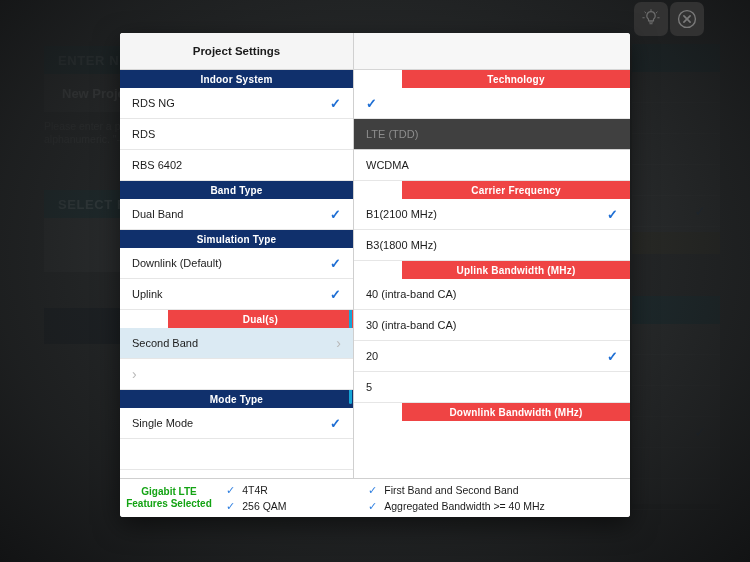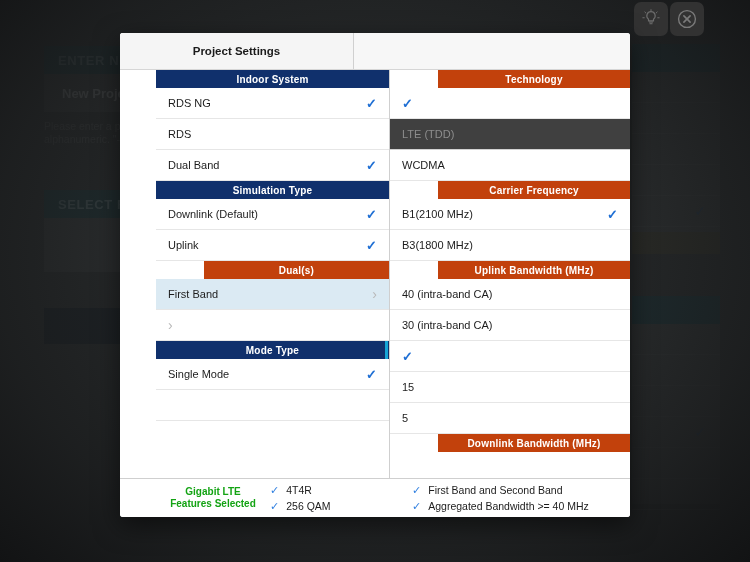--- a/index.html
+++ b/index.html
@@ -44,42 +44,42 @@
   }
   .modal-head{display:flex;height:36px;flex:0 0 36px;background:#f7f7f7;
               border-bottom:1px solid #d6d6d6;}
   .head-cell{display:flex;align-items:center;justify-content:center;position:relative;
              font-size:11.5px;font-weight:bold;color:#1b1b1b;}
   .head-left{width:233px;border-right:1px solid #d0d0d0;background:#f5f5f5;}
   .head-right{flex:1;background:#fbfbfb;}
   .done-link{position:absolute;right:12px;top:50%;transform:translateY(-50%);
              font-size:14px;color:#3c83e8;font-weight:normal;}
 
-  .panes{display:flex;flex:1;min-height:0;padding-left:36px;}
+  .panes{display:flex;flex:1;min-height:0;}
   .pane{overflow:hidden;position:relative;}
   .pane-left{width:233px;border-right:1px solid #cfcfcf;background:#fff;}
   .pane-right{flex:1;background:#fff;}
 
   .sec-head{height:18px;display:flex;align-items:center;justify-content:center;
             font-size:10px;font-weight:bold;color:#fff;letter-spacing:.2px;}
   .sec-navy{background:#10306c;}
-  .sec-cyan{background:#c2410c;margin-left:48px;}
+  .sec-cyan{background:#ef4444;margin-left:48px;}
 
   .opt{height:30px;display:flex;align-items:center;padding:0 12px;
        font-size:11px;color:#1c1c1c;border-bottom:1px solid #e6e6e6;
        background:#fff;position:relative;}
   .opt .lbl{flex:1;}
   .opt .chk{color:#1f6fd4;font-size:13px;font-weight:bold;}
   .opt .chev{color:#b9b9b9;font-size:14px;line-height:1;}
   .opt.disabled{background:#404040;color:#8d8d8d;border-bottom-color:#d2d2d2;}
   .opt.sel-row{background:#dbeaf3;}
 
   
   .modal-foot{flex:0 0 38px;height:38px;display:flex;align-items:center;
-              background:#fff;border-top:1px solid #cfcfcf;padding-left:44px;}
+              background:#fff;border-top:1px solid #cfcfcf;}
   .foot-title{width:86px;text-align:center;color:#13a313;font-weight:bold;
               font-size:10px;line-height:12px;margin-left:6px;}
   .foot-col{display:flex;flex-direction:column;justify-content:center;gap:3px;}
   .foot-col.c1{width:128px;padding-left:14px;}
   .foot-col.c2{flex:1;padding-left:14px;}
   .foot-item{font-size:10.5px;color:#1c1c1c;display:flex;align-items:center;gap:7px;}
   .foot-item .tick{color:#2f7fe0;font-size:11px;}
 
   .scrollbar{position:absolute;right:1px;width:3px;background:#16a5d6;border-radius:2px;}
 </style>
@@ -159,35 +159,39 @@
       <div class="scrollbar" style="top:216px;height:118px;"></div>
     <div class="sec-head sec-navy">Indoor System</div>
         <div class="opt">
           <span class="lbl">RDS NG</span>
           <span class="chk">✓</span>
         </div>
         <div class="opt">
           <span class="lbl">RDS</span>
         </div>
         <div class="opt">
+          <span class="lbl">RBS 6402</span>
+        </div>
+        <div class="sec-head sec-navy">Band Type</div>
+        <div class="opt">
           <span class="lbl">Dual Band</span>
           <span class="chk">✓</span>
         </div>
         <div class="sec-head sec-navy">Simulation Type</div>
         <div class="opt">
           <span class="lbl">Downlink (Default)</span>
           <span class="chk">✓</span>
         </div>
         <div class="opt">
           <span class="lbl">Uplink</span>
           <span class="chk">✓</span>
         </div>
         <div class="sec-head sec-cyan">Dual(s)</div>
         <div class="opt sel-row">
-          <span class="lbl">First Band</span>
+          <span class="lbl">Second Band</span>
           <span class="chev">›</span>
         </div>
         <div class="opt">
           <span class="chev">›</span>
         </div>
         <div class="sec-head sec-navy">Mode Type</div>
         <div class="opt">
           <span class="lbl">Single Mode</span>
           <span class="chk">✓</span>
         </div>
@@ -213,24 +217,22 @@
           <span class="lbl">B3(1800 MHz)</span>
         </div>
         <div class="sec-head sec-cyan">Uplink Bandwidth (MHz)</div>
         <div class="opt">
           <span class="lbl">40 (intra-band CA)</span>
         </div>
         <div class="opt">
           <span class="lbl">30 (intra-band CA)</span>
         </div>
         <div class="opt">
-          <span class="chk">✓</span>
-        </div>
-        <div class="opt">
-          <span class="lbl">15</span>
+          <span class="lbl">20</span>
+          <span class="chk">✓</span>
         </div>
         <div class="opt">
           <span class="lbl">5</span>
         </div>
         <div class="sec-head sec-cyan">Downlink Bandwidth (MHz)</div>
       </div>
   </div>
 
   <div class="modal-foot">
     <div class="foot-title">

